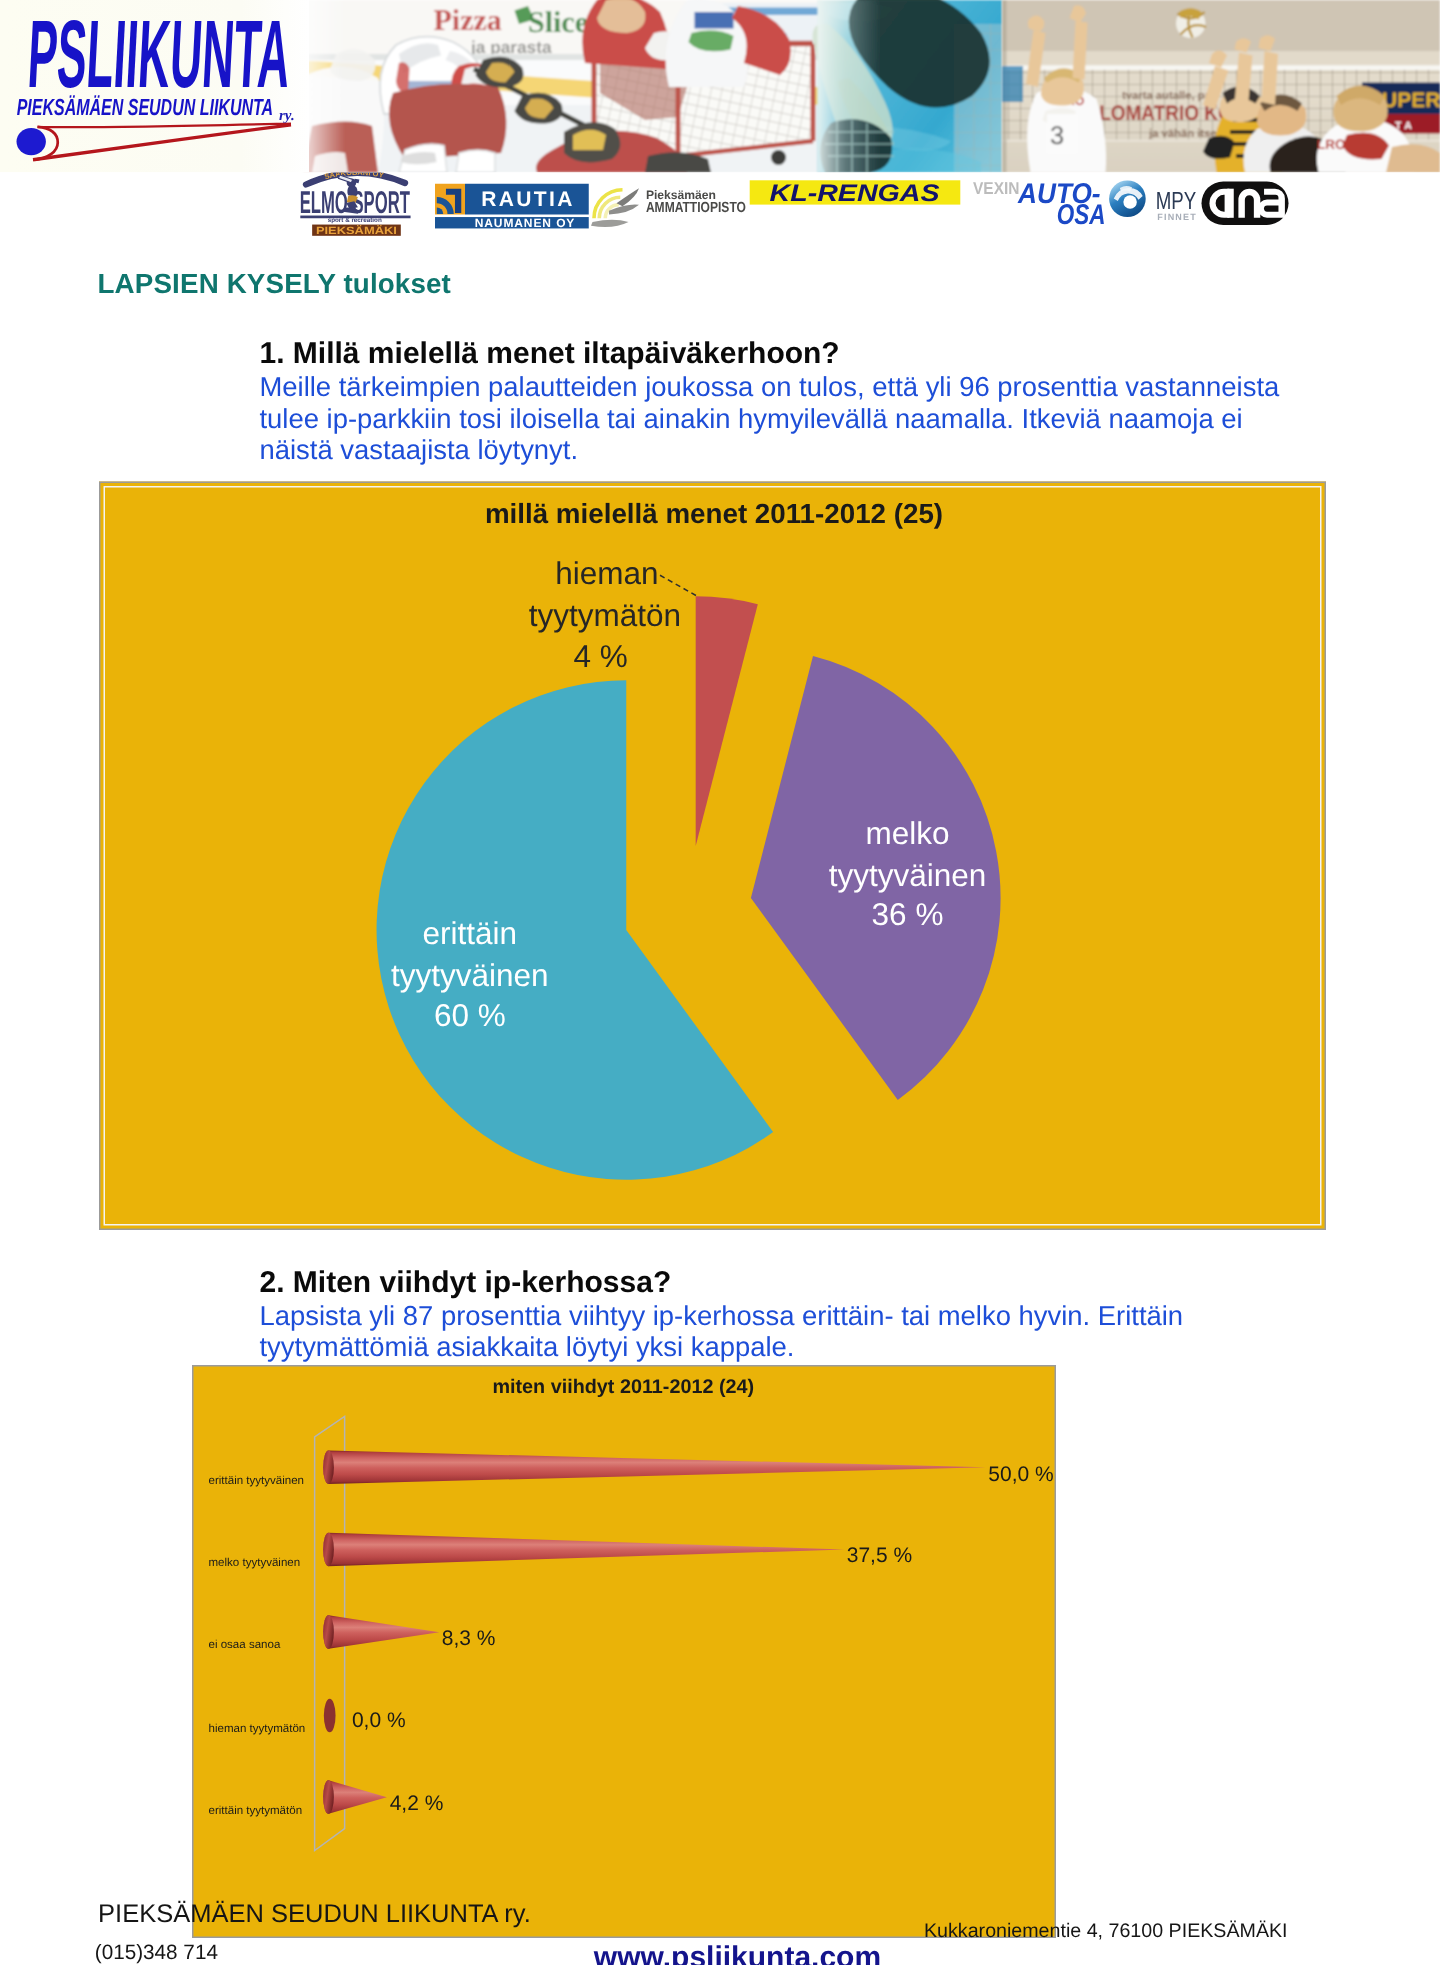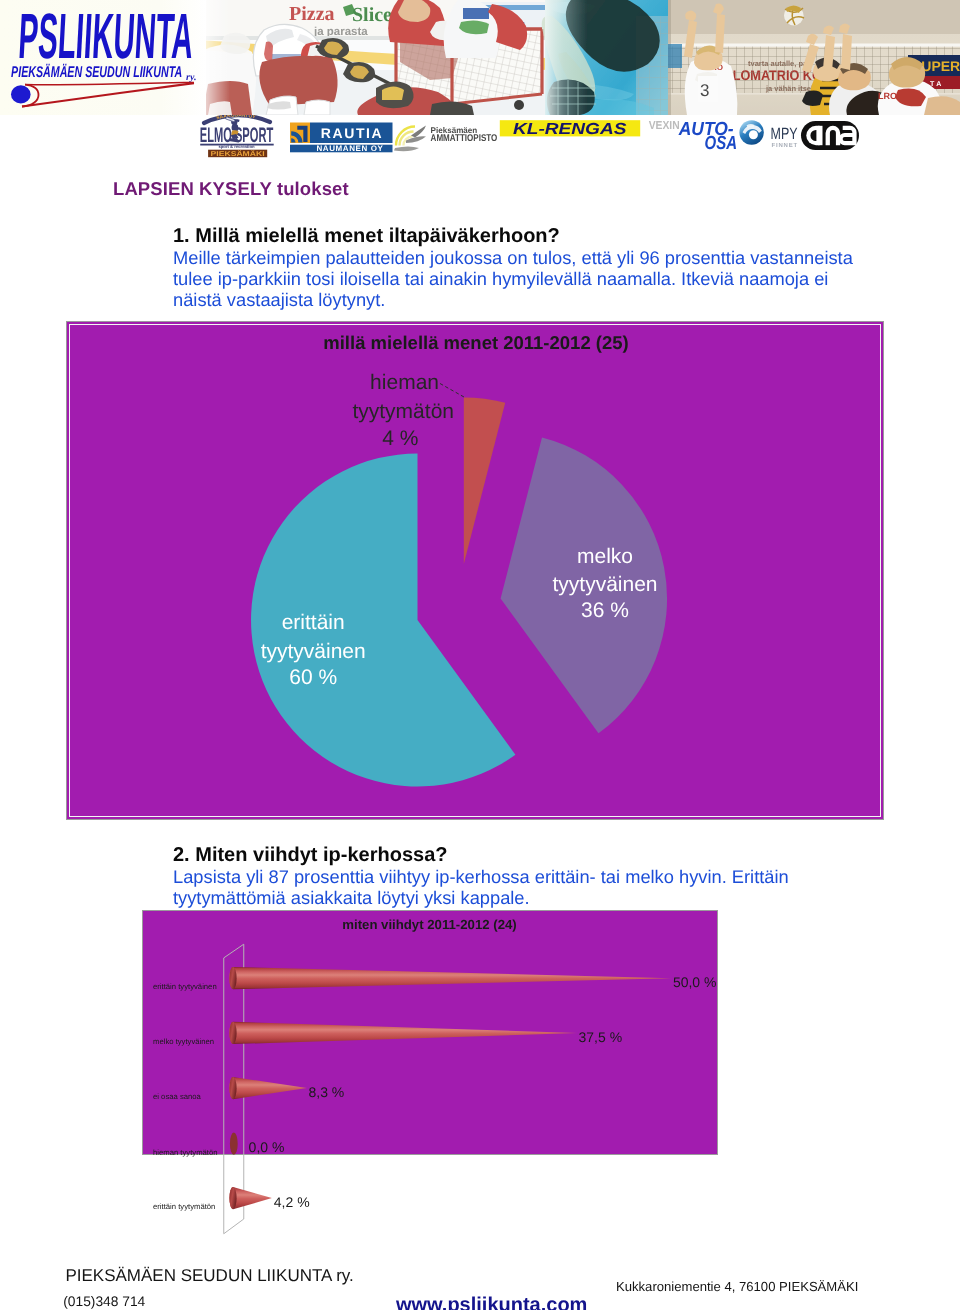--- a/index.html
+++ b/index.html
@@ -11,27 +11,27 @@
 
   
   .banner{position:absolute;left:0;top:0;width:960px;height:160px;}
   .banner-photos{position:absolute;left:0;top:0;width:960px;height:114.5px;}
   .logo-box{position:absolute;left:0;top:0;width:206px;height:115px;background:transparent;}
   .sponsors{position:absolute;left:0;top:114.5px;width:960px;height:45.5px;background:#ffffff;}
   .sponsors text{dominant-baseline:alphabetic;}
 
   
   .sec-title{position:absolute;left:65px;top:178px;font-size:18.5px;font-weight:bold;
-             color:#701a75;letter-spacing:0.1px;margin-left:48px;}
+             color:#0f766e;letter-spacing:0.1px;}
   .q-block{position:absolute;left:173px;width:686px;}
   .q-head{font-size:20px;font-weight:bold;color:#0a0a0a;margin:0;line-height:21px;}
   .q-body{font-size:18.3px;color:#1d4ed8;margin:0;line-height:21px;}
 
   
-  .chartbox{position:absolute;background:#a21caf;border:1px solid #9b9b9b;box-sizing:border-box;}
+  .chartbox{position:absolute;background:#eab308;border:1px solid #9b9b9b;box-sizing:border-box;}
   .chartbox-inner{position:absolute;left:2px;top:2px;right:2px;bottom:2px;border:1px solid #f4f4f4;}
   .pie-svg{position:absolute;left:-1px;top:-1px;}
   .lg-word{font-family:"Liberation Sans",sans-serif;font-size:64px;font-weight:bold;fill:#1713c8;}
   .lg-sub{font-family:"Liberation Sans",sans-serif;font-size:15.5px;font-weight:bold;font-style:italic;fill:#1713c8;}
   .lg-ry{font-family:"Liberation Serif",serif;font-size:10px;font-style:italic;font-weight:bold;fill:#1e1eb4;}
   .pie-title{font-family:"Liberation Sans",sans-serif;font-size:18.5px;font-weight:bold;fill:#1a1a1a;}
   .pie-lab-out{font-family:"Liberation Sans",sans-serif;font-size:21px;fill:#262626;}
   .pie-lab-in{font-family:"Liberation Sans",sans-serif;font-size:21px;fill:#ffffff;}
   .bar-svg{position:absolute;left:-1px;top:-1px;}
   .bar-title{font-family:"Liberation Sans",sans-serif;font-size:13.2px;font-weight:bold;fill:#1a1a1a;}
@@ -407,21 +407,21 @@
         <text class="pie-lab-in" x="605" y="616.8" text-anchor="middle">36 %</text>
       </g>
     </svg>
   </div>
 
   <div class="q-block" style="top:845px">
     <p class="q-head">2. Miten viihdyt ip-kerhossa?</p>
     <p class="q-body">Lapsista yli 87 prosenttia viihtyy ip-kerhossa erittäin- tai melko hyvin. Erittäin tyytymättömiä asiakkaita löytyi yksi kappale.</p>
   </div>
 
-  <div class="chartbox" id="bar-box" style="left:142px;top:910px;width:576px;height:245px;">
+  <div class="chartbox" id="bar-box" style="left:128px;top:910px;width:576px;height:382px;">
     <svg class="bar-svg" width="574" height="332" viewBox="142 910 574 332">
       <defs>
         <linearGradient id="coneg" x1="0" y1="0" x2="0" y2="1">
           <stop offset="0%" stop-color="#7e2527"></stop>
           <stop offset="6%" stop-color="#b03e3f"></stop>
           <stop offset="22%" stop-color="#cf6462"></stop>
           <stop offset="36%" stop-color="#dc8079"></stop>
           <stop offset="52%" stop-color="#ce605d"></stop>
           <stop offset="72%" stop-color="#bd4a49"></stop>
           <stop offset="92%" stop-color="#9c3335"></stop>

